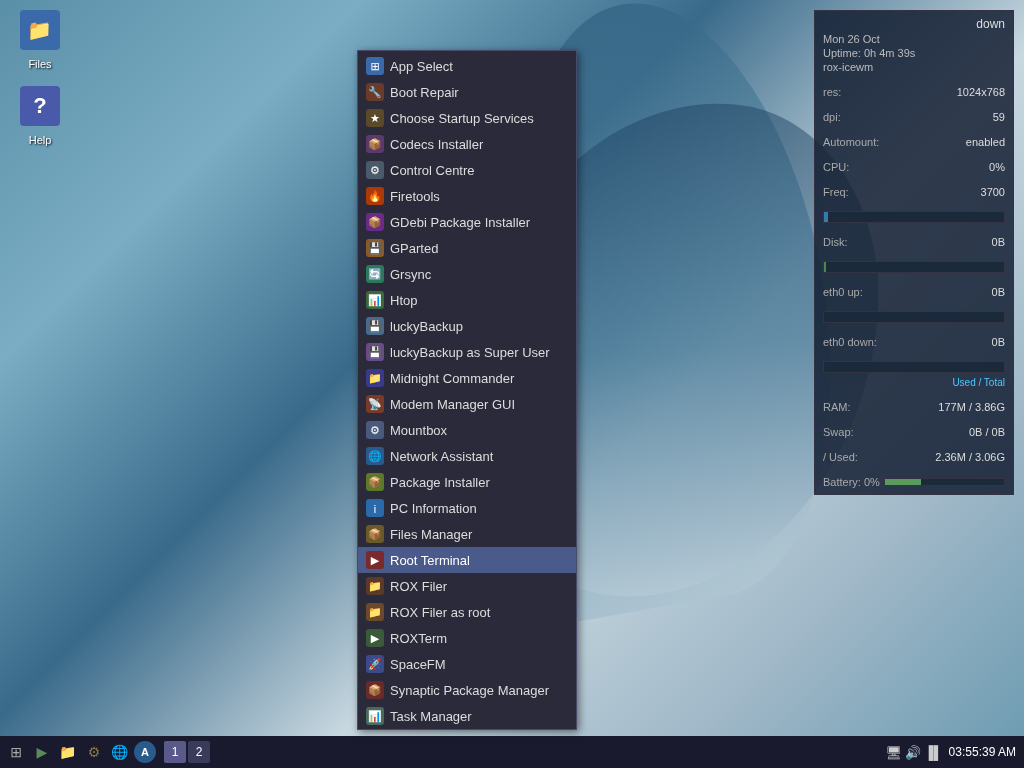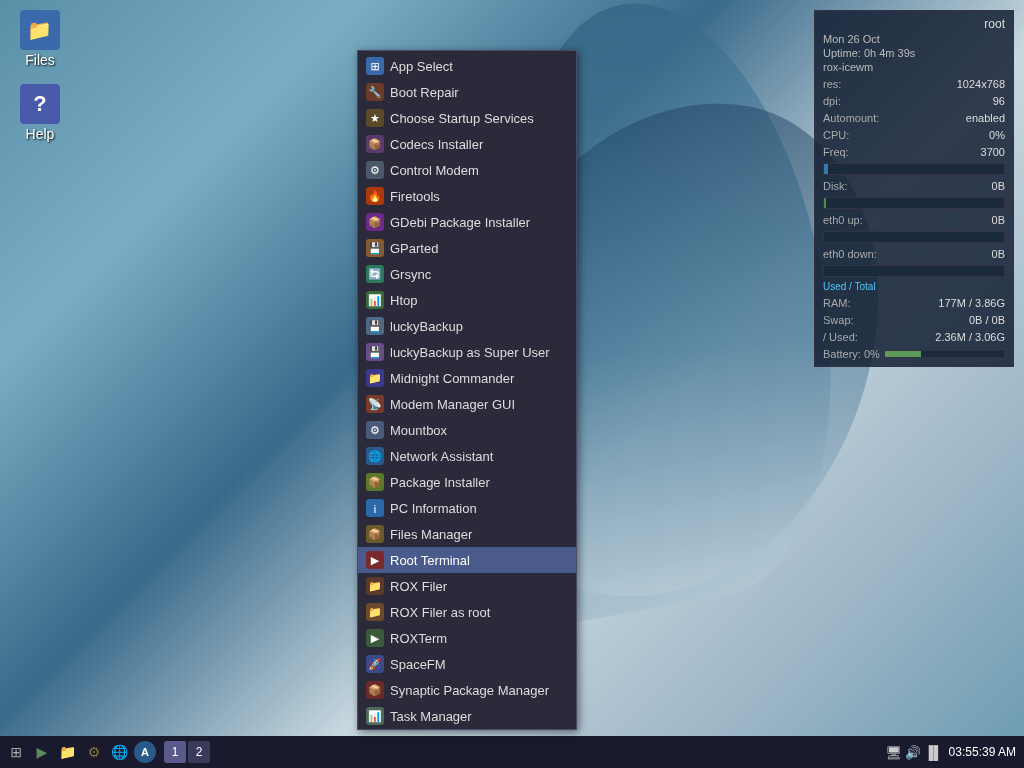--- a/index.html
+++ b/index.html
@@ -131,36 +131,37 @@
       font-weight: bold;
     }
     .sysinfo-date {
       text-align: left;
       color: #bbb;
       margin-bottom: 2px;
     }
     .sysinfo-row {
       display: flex;
       justify-content: space-between;
-      margin: 5px 0;
+      margin: 13px 0;
     }
     .sysinfo-label { color: #aaa; }
     .sysinfo-value { color: #ddd; text-align: center; }
     .sysinfo-bar-container {
       height: 12px;
       background: #1a2a3a;
       border: 1px solid #334;
       margin: 2px 0;
       position: relative;
     }
     .sysinfo-bar {
       height: 100%;
       background: #3a7aaa;
     }
     .sysinfo-used-total-header {
+      text-align: right;
       color: #4fc8ff;
       font-size: 10px;
       margin-top: 4px;
     }
     .sysinfo-battery {
       display: flex;
       align-items: center;
       gap: 4px;
       margin-top: 3px;
     }
@@ -196,23 +197,23 @@
       width: 40px;
       height: 40px;
       display: flex;
       align-items: center;
       justify-content: center;
       font-size: 20px;
       border-radius: 4px;
     }
     .desktop-icon-label {
       color: #fff;
-      font-size: 14px;
+      font-size: 11px;
       text-align: right;
-      margin-top: 2px;
+      margin-top: 8px;
       text-shadow: 1px 1px 2px #000;
     }
 
     
     .menu-container {
       position: absolute;
       top: 0;
       left: 0;
       z-index: 200;
     }
@@ -279,32 +280,32 @@
     <div class="desktop-icon-img" style="background:#3a6aaa;">📁</div>
     <span class="desktop-icon-label">Files</span>
   </div>
   <div class="desktop-icon" style="margin-top:8px;">
     <div class="desktop-icon-img" style="background:#4a5aaa; color:#fff; font-size:22px; font-weight:bold;">?</div>
     <span class="desktop-icon-label">Help</span>
   </div>
 </div>
 
 <div class="sysinfo">
-  <div class="sysinfo-title">root</div>
+  <div class="sysinfo-title">down</div>
   <div class="sysinfo-date">Mon 26 Oct</div>
   <div class="sysinfo-date">Uptime: 0h 4m 39s</div>
   <div class="sysinfo-date">rox-icewm</div>
   <div style="margin-top:4px;">
     <div class="sysinfo-row">
       <span class="sysinfo-label">res:</span>
       <span class="sysinfo-value">1024x768</span>
     </div>
     <div class="sysinfo-row">
       <span class="sysinfo-label">dpi:</span>
-      <span class="sysinfo-value">96</span>
+      <span class="sysinfo-value">59</span>
     </div>
     <div class="sysinfo-row">
       <span class="sysinfo-label">Automount:</span>
       <span class="sysinfo-value">enabled</span>
     </div>
     <div class="sysinfo-row">
       <span class="sysinfo-label">CPU:</span>
       <span class="sysinfo-value">0%</span>
     </div>
     <div class="sysinfo-row">
@@ -371,21 +372,21 @@
     <div class="system-menu-item">
       <div class="sys-icon" style="background:#5a4a2a;color:#fff;">★</div>
       <span>Choose Startup Services</span>
     </div>
     <div class="system-menu-item">
       <div class="sys-icon" style="background:#5a3a6a;color:#fff;">📦</div>
       <span>Codecs Installer</span>
     </div>
     <div class="system-menu-item">
       <div class="sys-icon" style="background:#4a5a6a;color:#fff;">⚙</div>
-      <span>Control Modem</span>
+      <span>Control Centre</span>
     </div>
     <div class="system-menu-item">
       <div class="sys-icon" style="background:#aa3a0a;color:#fff;">🔥</div>
       <span>Firetools</span>
     </div>
     <div class="system-menu-item">
       <div class="sys-icon" style="background:#6a2a8a;color:#fff;">📦</div>
       <span>GDebi Package Installer</span>
     </div>
     <div class="system-menu-item">

